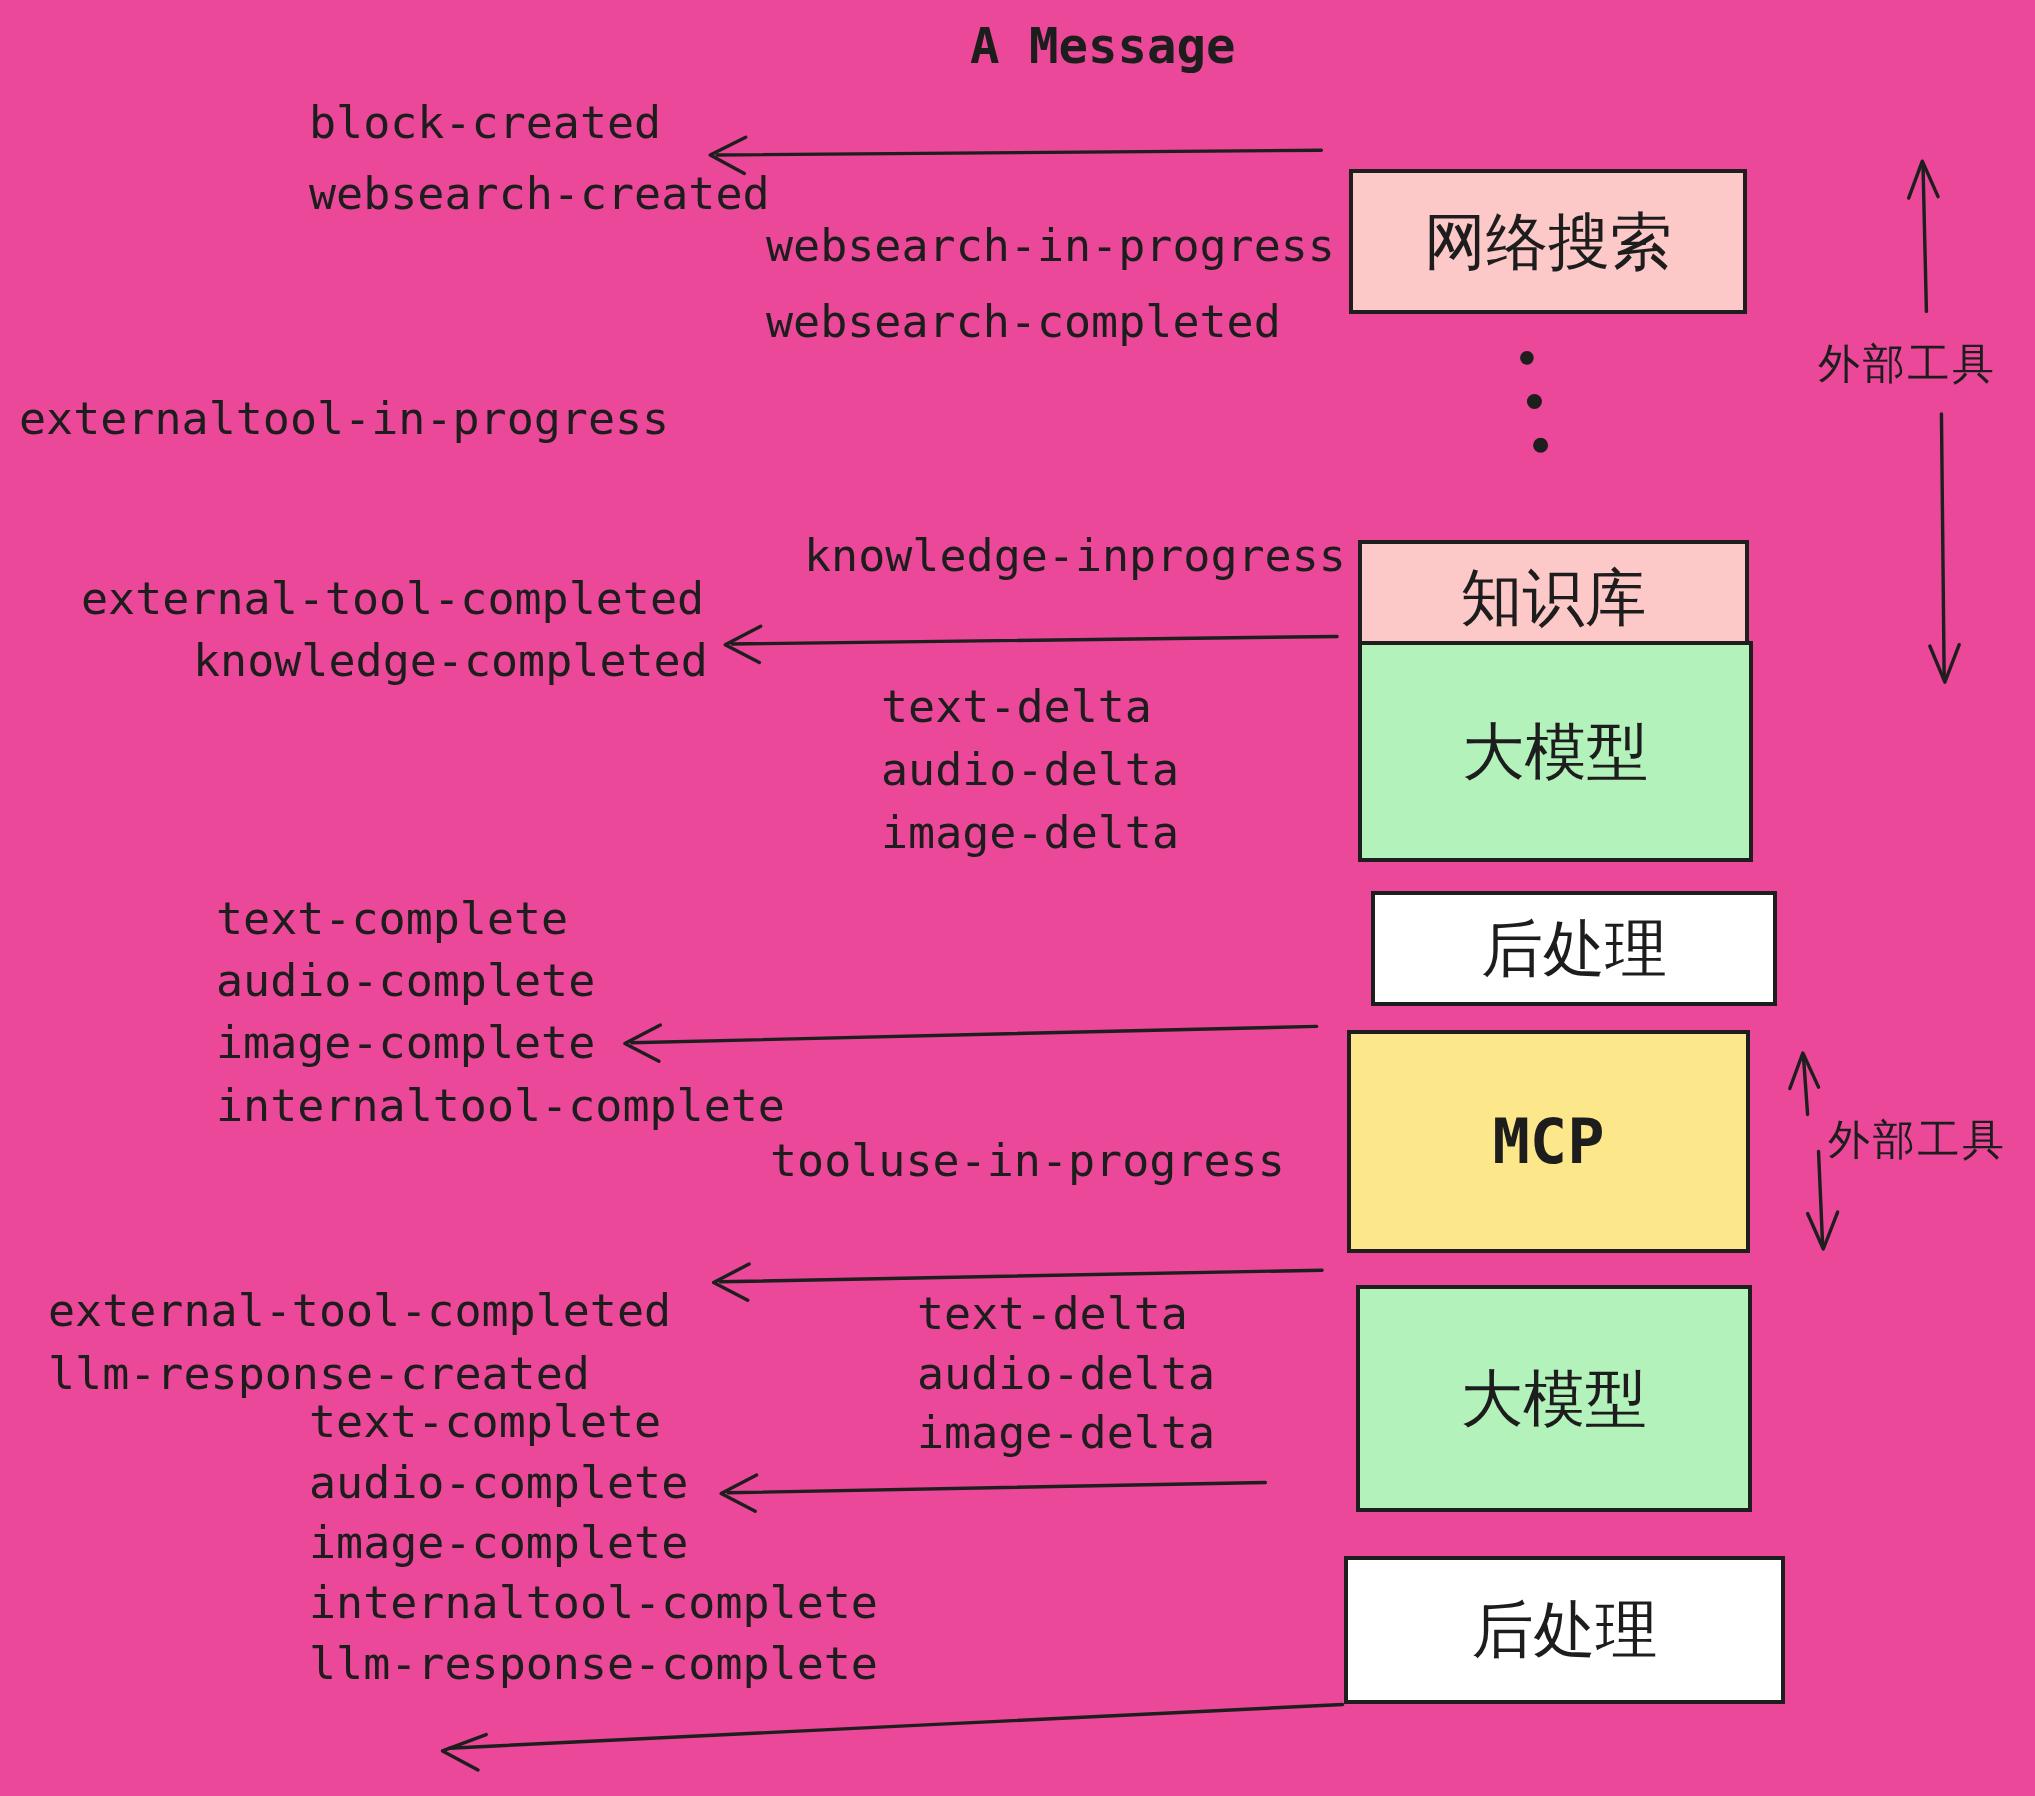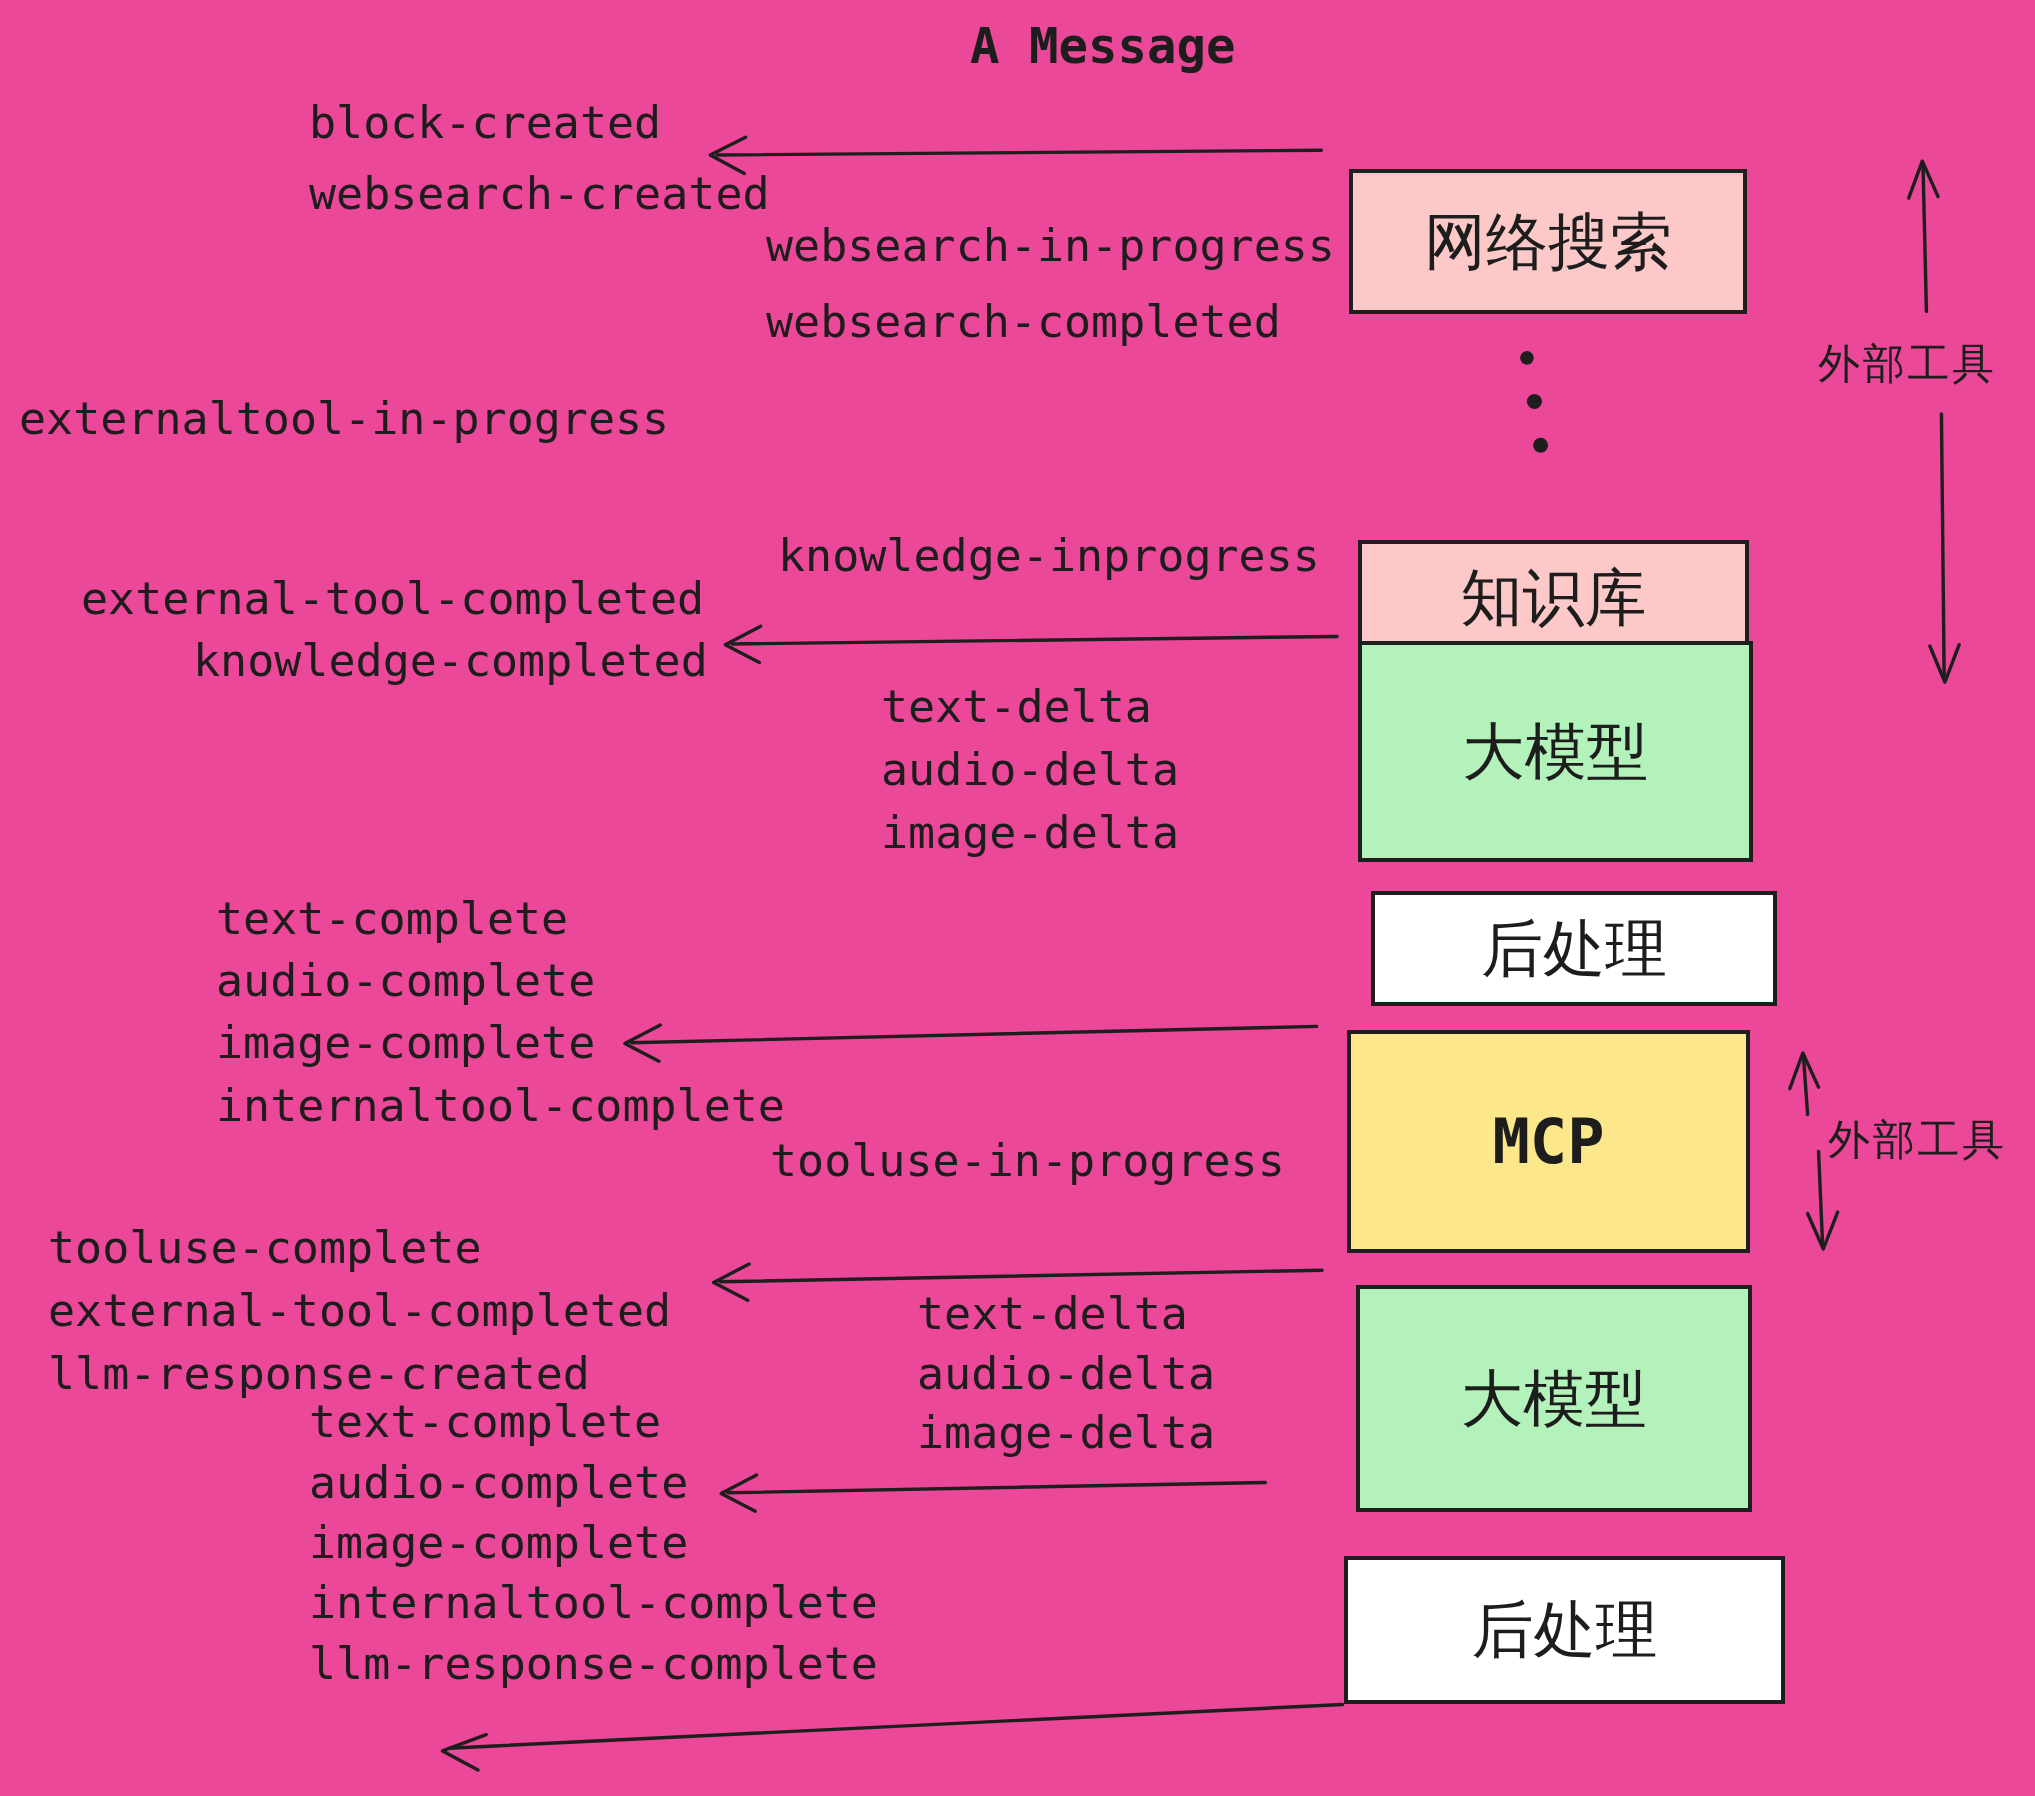--- a/index.html
+++ b/index.html
@@ -135,35 +135,34 @@
   </div>
 
   <div class="cjk" style="left:1818px; top:336px;">外部工具</div>
   <div class="cjk" style="left:1828px; top:1112px;">外部工具</div>
 
   <div class="ev" style="left:309px;  top:100px;">block-created</div>
   <div class="ev" style="left:309px;  top:171px;">websearch-created</div>
   <div class="ev" style="left:766px; top:223px;">websearch-in-progress</div>
   <div class="ev" style="left:766px; top:299px;">websearch-completed</div>
   <div class="ev" style="left:19px;   top:396px;">externaltool-in-progress</div>
-  <div class="ev" style="left:778px; top:533px;">knowledge-inprogress</div>
+  <div class="ev" style="left:804px; top:533px;">knowledge-inprogress</div>
   <div class="ev" style="left:81px;  top:576px;">external-tool-completed</div>
   <div class="ev" style="left:193px;  top:638px;">knowledge-completed</div>
 
   <div class="ev" style="left:881px; top:684px;">text-delta</div>
   <div class="ev" style="left:881px; top:747px;">audio-delta</div>
   <div class="ev" style="left:881px; top:810px;">image-delta</div>
 
   <div class="ev" style="left:216px;  top:896px;">text-complete</div>
   <div class="ev" style="left:216px;  top:958px;">audio-complete</div>
   <div class="ev" style="left:216px;  top:1020px;">image-complete</div>
   <div class="ev" style="left:216px;  top:1083px;">internaltool-complete</div>
   <div class="ev" style="left:770px; top:1138px;">tooluse-in-progress</div>
 
-  <div class="ev" style="left:48px;   top:1225px;">tooluse-complete</div>
   <div class="ev" style="left:48px;   top:1288px;">external-tool-completed</div>
   <div class="ev" style="left:48px;   top:1351px;">llm-response-created</div>
 
   <div class="ev" style="left:917px; top:1291px;">text-delta</div>
   <div class="ev" style="left:917px; top:1351px;">audio-delta</div>
   <div class="ev" style="left:917px; top:1410px;">image-delta</div>
 
   <div class="ev" style="left:309px;  top:1399px;">text-complete</div>
   <div class="ev" style="left:309px;  top:1460px;">audio-complete</div>
   <div class="ev" style="left:309px;  top:1520px;">image-complete</div>

